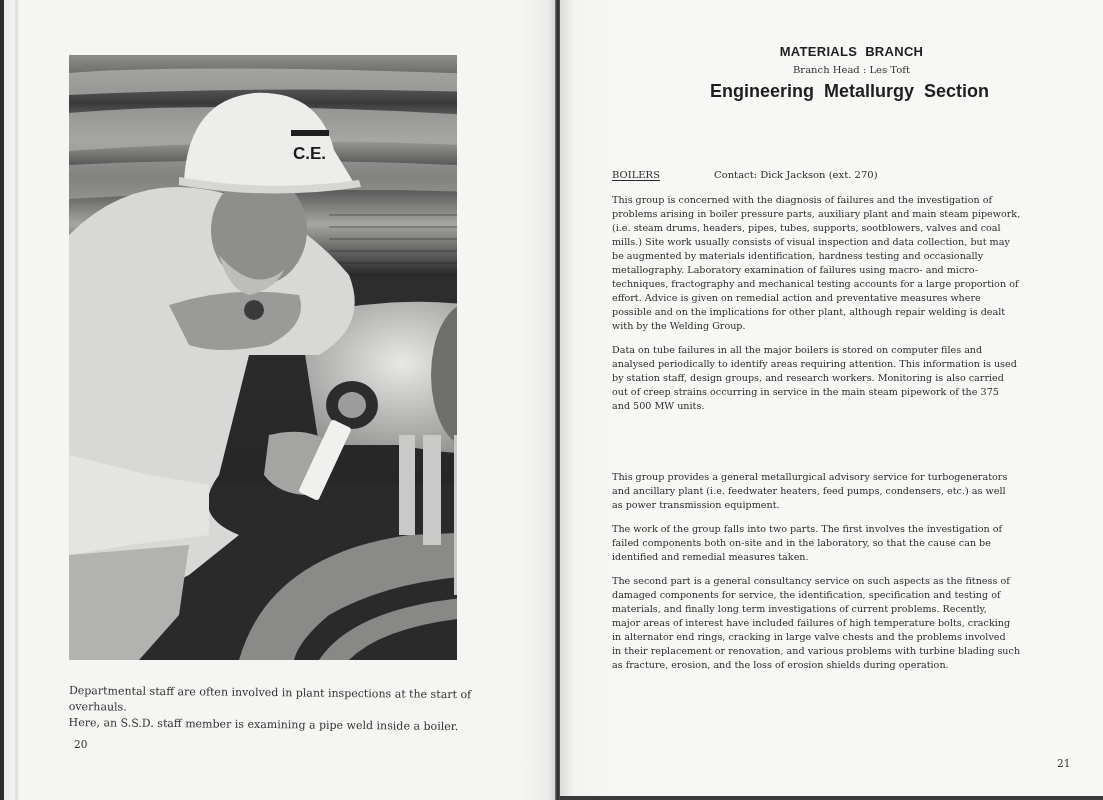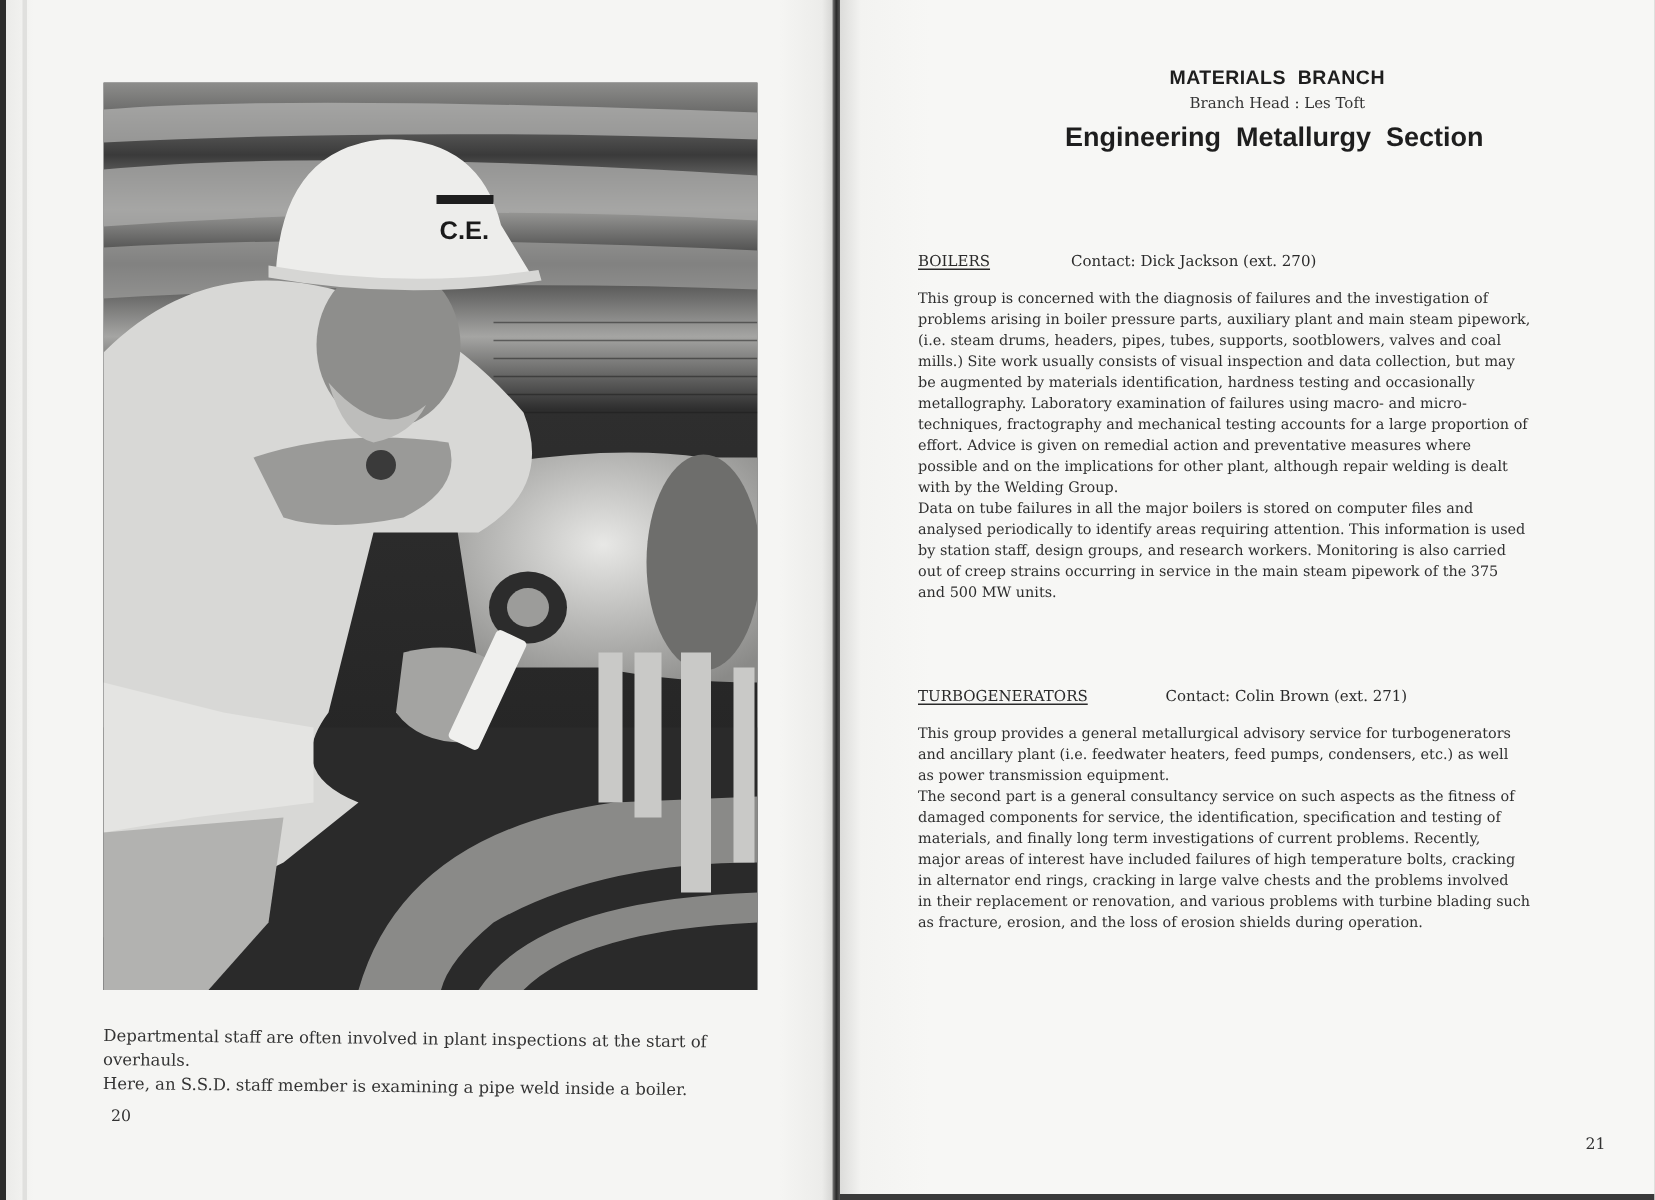--- a/index.html
+++ b/index.html
@@ -27,21 +27,21 @@
     background: linear-gradient(to right, #7a7a7a, #2a2a2a 50%, #555);
   }
   .page.right { left: 560px; width: 543px;
     background: linear-gradient(to right, #dcdcda 0px, #f3f3f1 14px, #f7f7f5 60px, #f7f7f5 100%); }
   .page.right::after {
     content: ""; position: absolute; left: 0; bottom: 0; width: 543px; height: 4px; background: #3a3a3a;
   }
 
   
   .photo {
-    position: absolute; left: 69px; top: 55px; width: 436px; height: 605px;
+    position: absolute; left: 69px; top: 55px; width: 388px; height: 605px;
     background: #555;
     overflow: hidden;
   }
   .photo svg { display: block; }
 
   .caption {
     position: absolute; left: 69px; top: 683px; width: 460px;
     font-size: 11px; line-height: 16px; color: #333;
     transform: rotate(0.6deg); transform-origin: left top;
   }
@@ -71,21 +71,21 @@
   .group.turbo { top: 458px; }
   .group-header { font-size: 10px; line-height: 13px; height: 13px; position: relative; }
   .group-name { text-decoration: underline; text-underline-offset: 2px; }
   .group-contact { position: absolute; top: 0; }
   .group.boilers .group-contact { left: 102px; }
   .group.turbo .group-contact { left: 165px; }
   .para {
     font-size: 9.6px; line-height: 14px; margin: 12px 0 0; color: #2e2e2e;
     white-space: pre-line;
   }
-  .para + .para { margin-top: 0; }
+  .para + .para { margin-top: 10px; }
 </style>
 </head>
 <body>
 
 <div class="page left">
   <div class="photo">
     <svg width="436" height="605" viewBox="0 0 436 605">
       <defs>
         <linearGradient id="bgTop" x1="0" y1="0" x2="0" y2="1">
           <stop offset="0" stop-color="#8d8d8b"></stop>
@@ -181,27 +181,26 @@
 possible and on the implications for other plant, although repair welding is dealt
 with by the Welding Group.</p>
     <p class="para">Data on tube failures in all the major boilers is stored on computer files and
 analysed periodically to identify areas requiring attention.  This information is used
 by station staff, design groups, and research workers.  Monitoring is also carried
 out of creep strains occurring in service in the main steam pipework of the 375
 and 500 MW units.</p>
   </div>
 
   <div class="group turbo">
-    <div class="group-header">
-      <span class="group-name">TURBOGENERATORS</span>
-      <span class="group-contact">Contact: Colin Brown (ext. 271)</span>
-    </div>
     <p class="para">This group provides a general metallurgical advisory service for turbogenerators
 and ancillary plant (i.e. feedwater heaters, feed pumps, condensers, etc.) as well
 as power transmission equipment.</p>
+    <p class="para">The work of the group falls into two parts.  The first involves the investigation of
+failed components both on-site and in the laboratory, so that the cause can be
+identified and remedial measures taken.</p>
     <p class="para">The second part is a general consultancy service on such aspects as the fitness of
 damaged components for service, the identification, specification and testing of
 materials, and finally long term investigations of current problems.  Recently,
 major areas of interest have included failures of high temperature bolts, cracking
 in alternator end rings, cracking in large valve chests and the problems involved
 in their replacement or renovation, and various problems with turbine blading such
 as fracture, erosion, and the loss of erosion shields during operation.</p>
   </div>
 
   <div class="page-num right">21</div>

